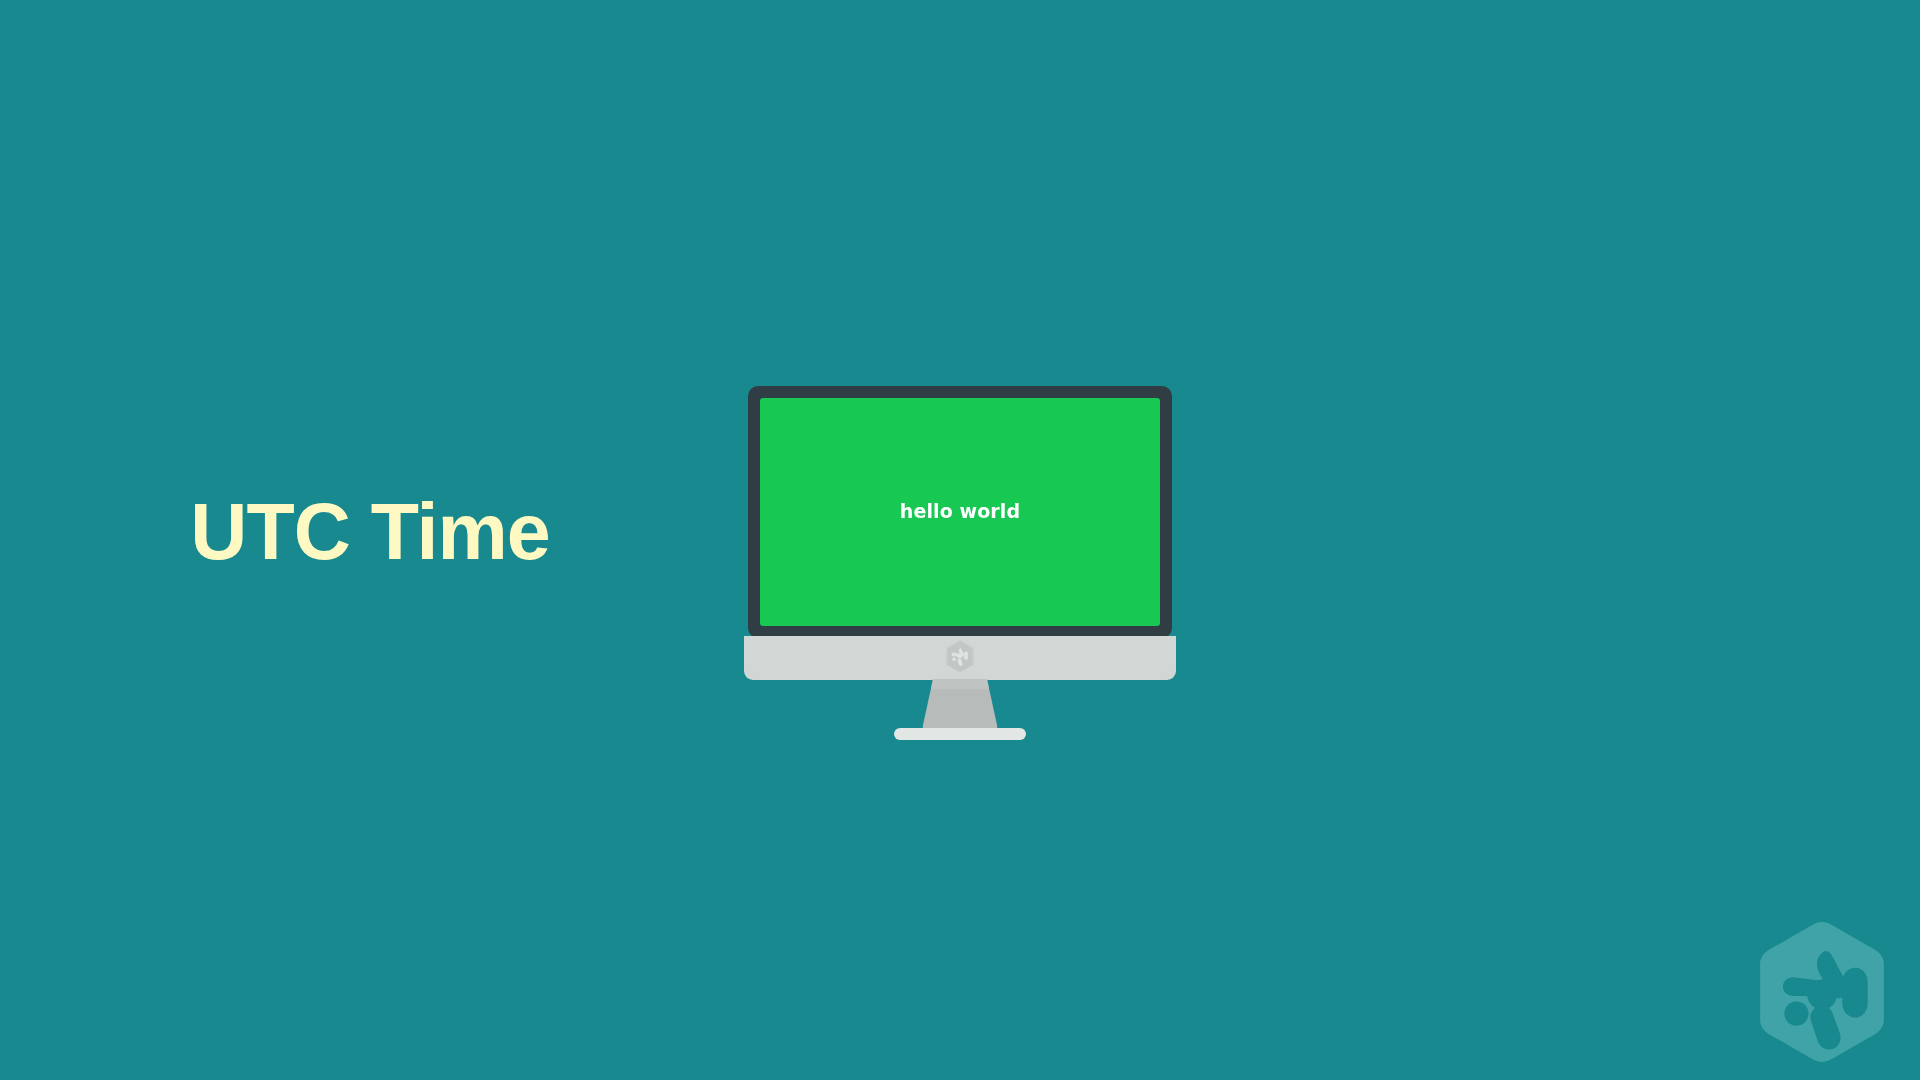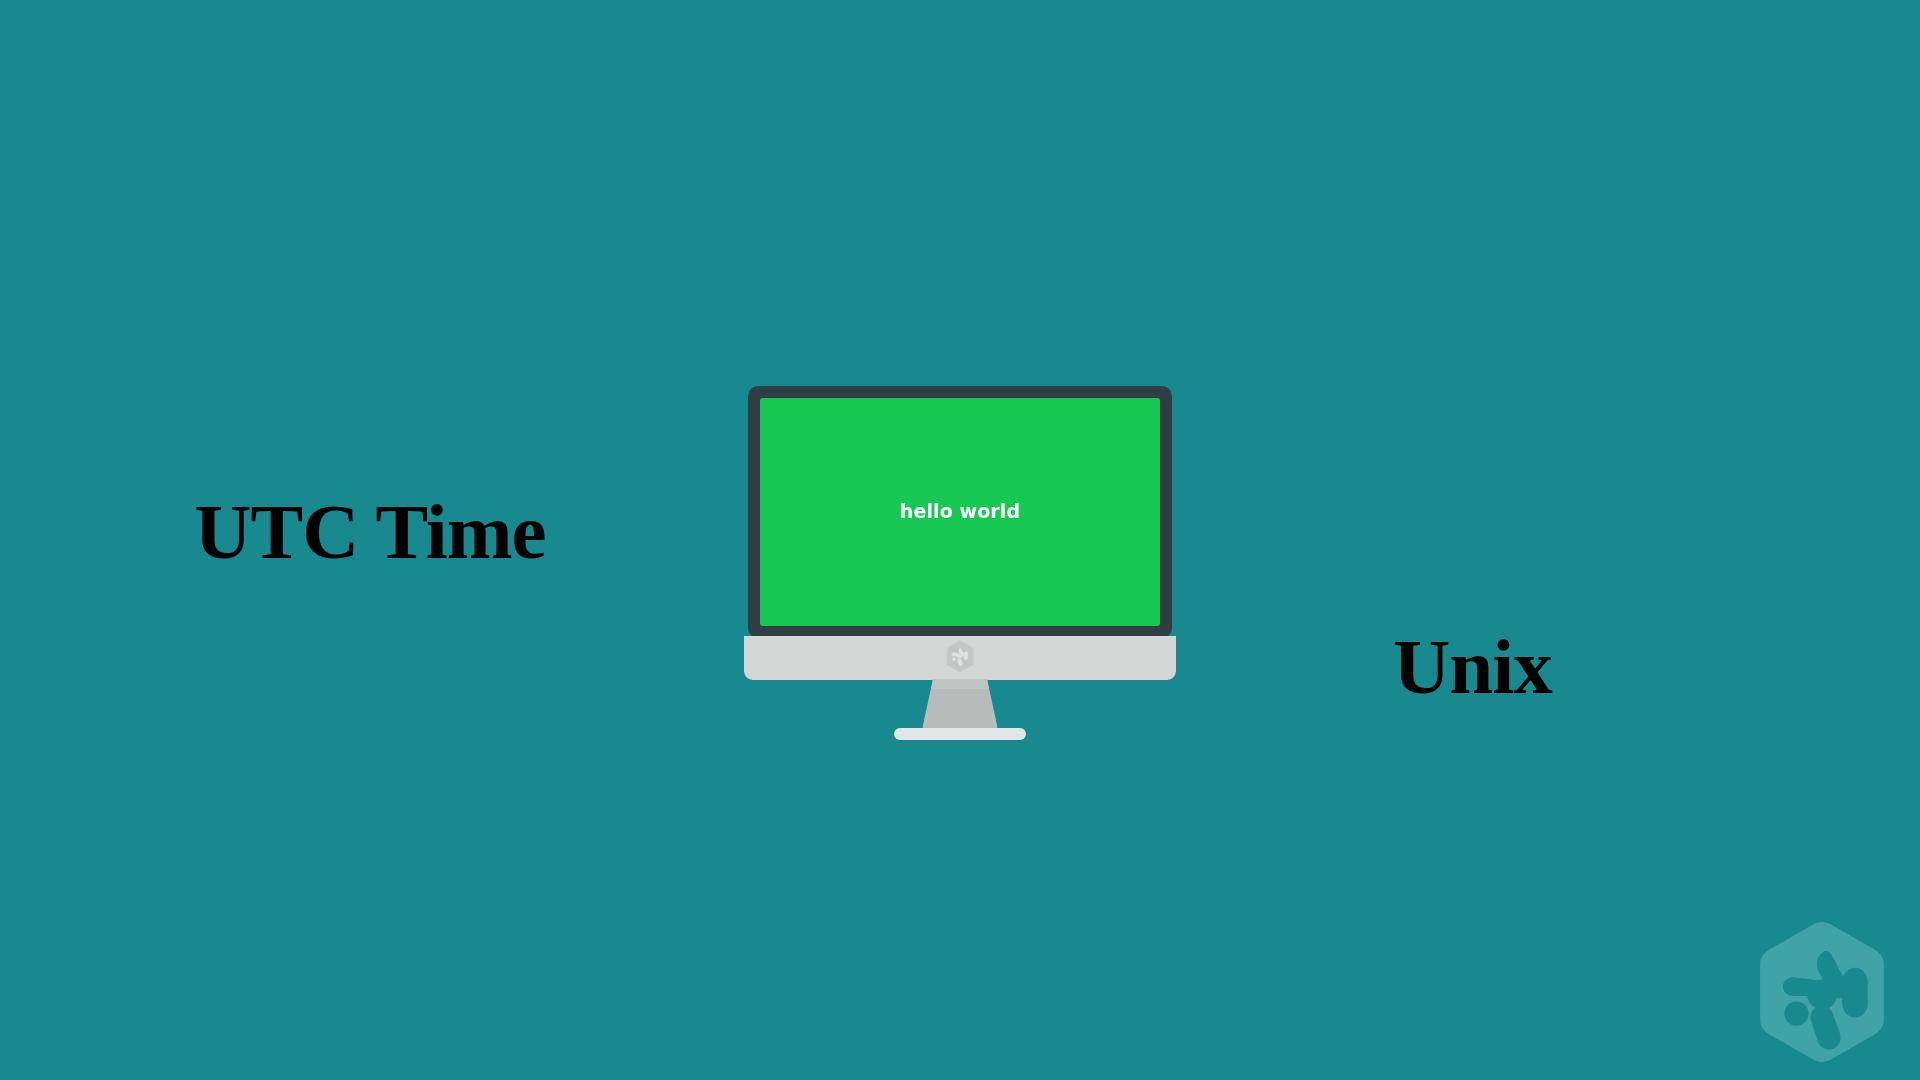--- a/index.html
+++ b/index.html
@@ -17,22 +17,22 @@
     position: relative;
     width: 1920px;
     height: 1080px;
     background: #17898F;
     overflow: hidden;
   }
 
   
   .headline {
     position: absolute;
-    color: #000000;
-    font-family: Liberation Serif, serif;
+    color: #fef9c3;
+    font-family: Liberation Sans, sans-serif;
     font-weight: bold;
     letter-spacing: -1px;
     white-space: pre;
     text-rendering: optimizeLegibility;
   }
 
   #label-left {
     left: 0;
     width: 740px;
     top: 484px;
@@ -181,21 +181,20 @@
       <svg viewBox="0 0 82 54" width="82" height="54" preserveAspectRatio="none" aria-hidden="true">
         <path d="M14 0 L68 0 L78 46 C79 51 76 54 72 54 L10 54 C6 54 3 51 4 46 Z" fill="#B7BBB9"></path>
         <path d="M14 0 L68 0 L70 10 L12 10 Z" fill="#BFC3C1"></path>
       </svg>
     </div>
 
     <div id="monitor-foot"></div>
   </div>
 
   <div class="headline" id="label-right">
-    <div>Unix</div>
   </div>
 
   <div id="watermark">
     <svg viewBox="0 0 100 110" width="148" height="148" aria-hidden="true">
       <path d="M50 3 C53 3 55 4 57 5 L90 24 C94 27 96 30 96 34 L96 76
                C96 80 94 83 90 86 L57 105 C55 106 53 107 50 107
                C47 107 45 106 43 105 L10 86 C6 83 4 80 4 76 L4 34
                C4 30 6 27 10 24 L43 5 C45 4 47 3 50 3 Z" fill="#3FA3A8"></path>
       <g fill="#17898F">
         <path d="M29 44 C24 44 21 47 21 51 C21 55 24 58 29 58 L45 58

